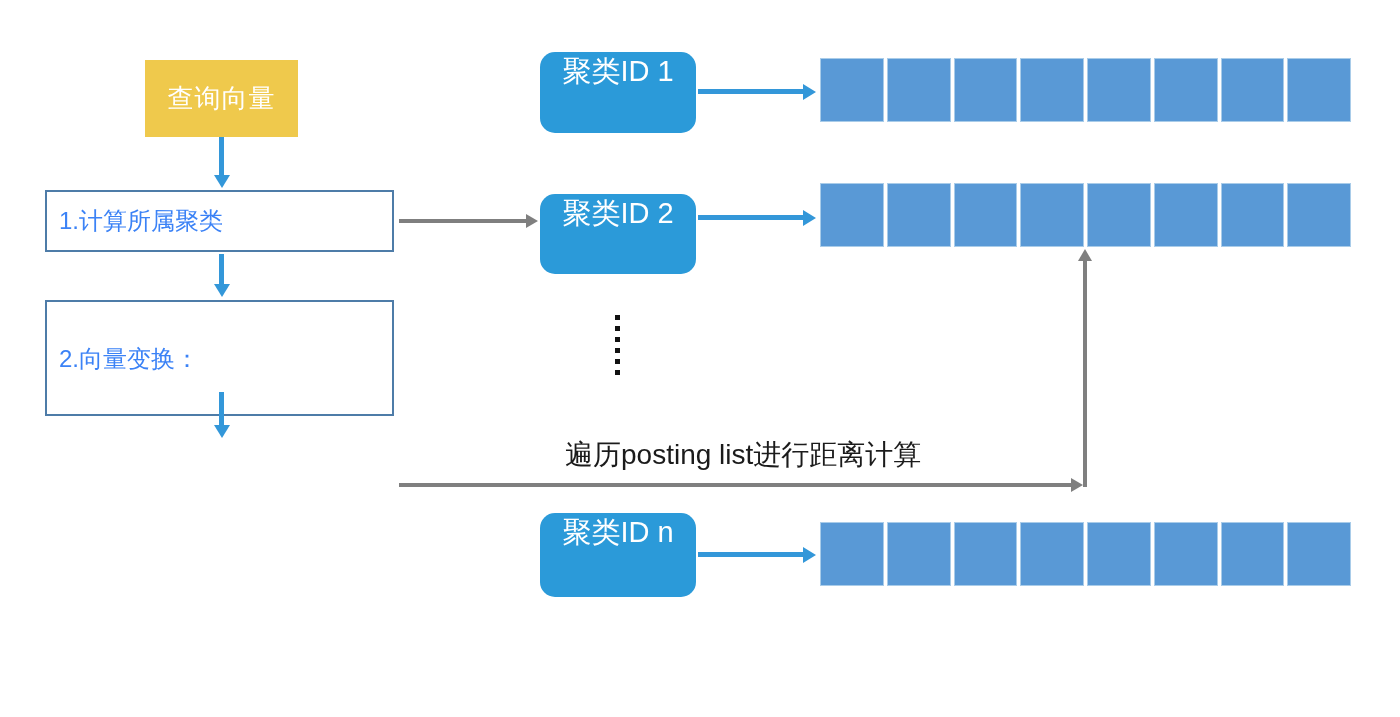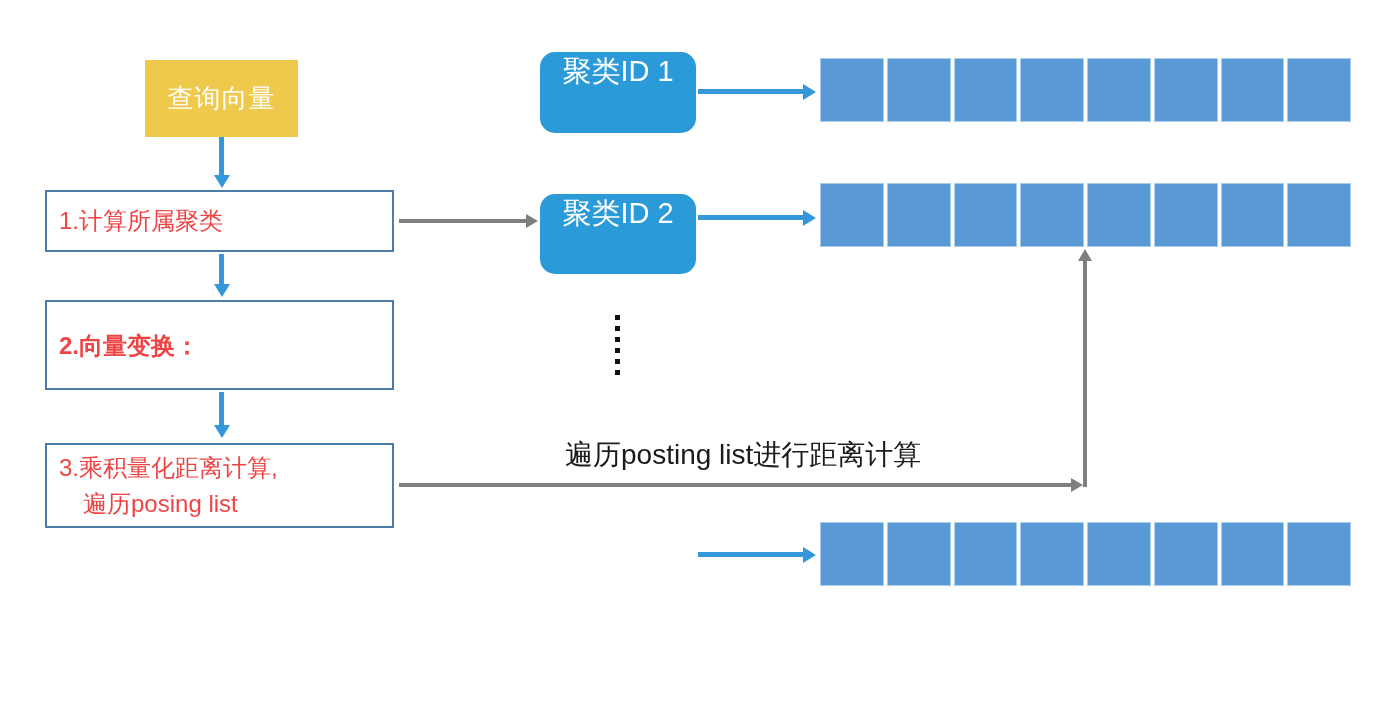--- a/index.html
+++ b/index.html
@@ -6,24 +6,24 @@
   body{font-family:"Liberation Sans","DejaVu Sans",sans-serif;}
   .canvas{position:relative;width:1400px;height:717px;background:#ffffff;overflow:hidden;}
 
   
   .query-box{position:absolute;left:145px;top:60px;width:153px;height:77px;
     background:#EFC94C;color:#ffffff;display:flex;align-items:center;justify-content:center;
     font-size:26px;letter-spacing:1px;}
 
   
   .step-box{position:absolute;left:45px;width:349px;background:#ffffff;
-    border:2px solid #4E7CA8;color:#ef4444;font-size:24px;
+    border:2px solid #4E7CA8;color:#3b82f6;font-size:24px;
     display:flex;flex-direction:column;justify-content:center;padding-left:12px;box-sizing:border-box;}
   .step1{top:190px;height:62px;}
-  .step2{top:300px;height:90px;line-height:37px;font-weight:bold;}
+  .step2{top:300px;height:116px;line-height:37px;}
   .step3{top:443px;height:85px;line-height:36px;}
   .indent{padding-left:24px;}
 
   
   .cluster-box{position:absolute;left:540px;width:156px;background:#2B9AD9;color:#ffffff;
     display:flex;align-items:flex-start;justify-content:center;font-size:29px;border-radius:15px;}
   .cluster1{top:52px;height:81px;}
   .cluster2{top:194px;height:80px;}
   .clustern{top:513px;height:84px;}
 
@@ -75,35 +75,34 @@
 
   <div class="step-box step2">
     <div>2.向量变换：</div>
   </div>
 
   <div>
     <div class="line blue" style="left:219px;top:392px;width:5px;height:34px;"></div>
     <div class="head head-down-blue" style="left:214px;top:425px;"></div>
   </div>
 
-  <div class="step-box step3">
-    <div>3.乘积量化距离计算,</div>
-    <div class="indent">遍历posing list</div>
-  </div>
 
   <div>
     <div class="line gray" style="left:399px;top:219px;width:127px;height:4px;"></div>
     <div class="head head-right-gray" style="left:526px;top:214px;"></div>
   </div>
 
   <div class="cluster-box cluster1">
     <span>聚类ID 1</span>
   </div>
   <div class="cluster-box cluster2">
     <span>聚类ID 2</span>
+  </div>
+  <div class="cluster-box clustern">
+    <span>聚类ID n</span>
   </div>
 
   <div>
     <div class="line blue" style="left:698px;top:89px;width:105px;height:5px;"></div>
     <div class="head head-right-blue" style="left:803px;top:84px;"></div>
   </div>
   <div>
     <div class="line blue" style="left:698px;top:215px;width:105px;height:5px;"></div>
     <div class="head head-right-blue" style="left:803px;top:210px;"></div>
   </div>

